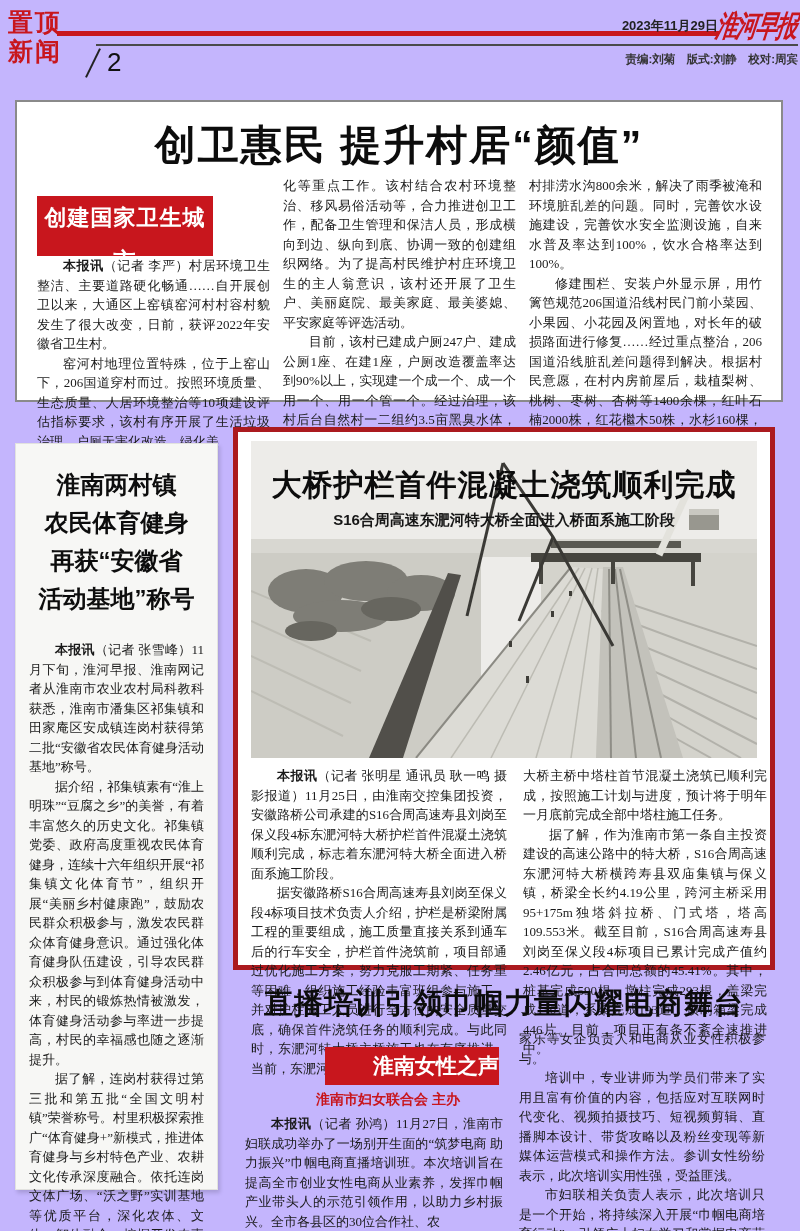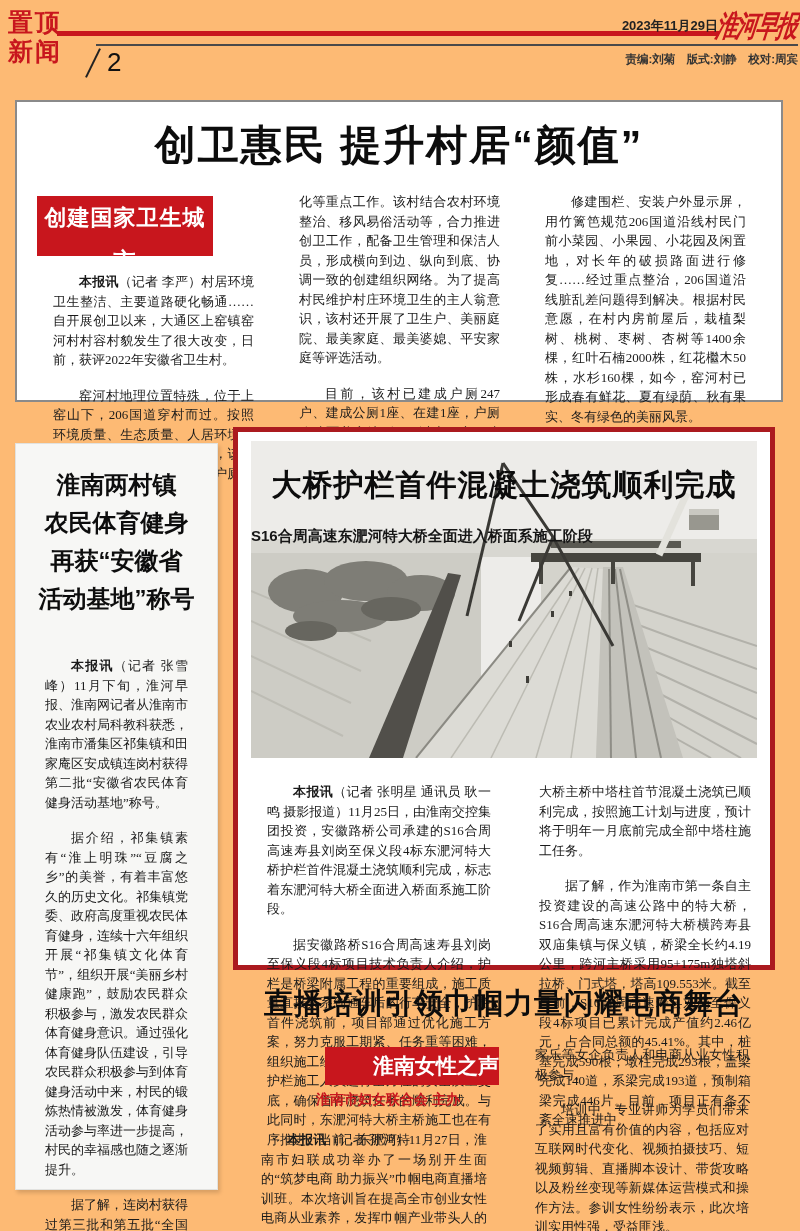--- a/index.html
+++ b/index.html
@@ -1,16 +1,16 @@
 <!DOCTYPE html>
 <html><head>
 <meta charset="utf-8">
 <style>
   html,body{margin:0;padding:0;background:#fff;}
-  #page{position:relative;width:800px;height:1231px;background:#fdba74;overflow:hidden;
+  #page{position:relative;width:800px;height:1231px;background:#c4b5fd;overflow:hidden;
         font-family:"Liberation Serif",serif;color:#1a1a1a;}
   .abs{position:absolute;}
   
   .sec-label{left:8px;top:8px;color:#c8161d;font-family:"Liberation Sans",sans-serif;
              font-weight:900;font-size:25px;line-height:29px;letter-spacing:2px;}
   .red-rule{left:57px;top:31px;width:662px;height:5px;background:#c8161d;}
   .thin-rule{left:96px;top:44px;width:702px;height:2px;background:#4a4a4a;}
   .slash{left:92px;top:47px;width:2px;height:32px;background:#222;transform:rotate(26deg);}
   .page-num{left:107px;top:47px;font-size:26px;font-family:"Liberation Sans",sans-serif;color:#111;}
   .date{left:600px;top:17px;width:118px;text-align:right;font-size:13px;font-weight:bold;
@@ -21,38 +21,38 @@
   .credits{left:520px;top:52px;width:278px;text-align:right;font-size:11.5px;font-weight:bold;
            font-family:"Liberation Sans",sans-serif;color:#333;}
   
   .top-box{left:15px;top:100px;width:764px;height:298px;border:2px solid #8a8a8a;background:#fff;}
   .top-head{left:0;top:16px;width:100%;text-align:center;font-size:41px;font-weight:900;
             font-family:"Liberation Sans",sans-serif;color:#0c0c0c;letter-spacing:2px;}
   .kicker{left:20px;top:94px;width:176px;height:60px;background:#c8161d;color:#fff;
           font-family:"Liberation Sans",sans-serif;font-weight:900;font-size:22px;
           line-height:43px;text-align:center;letter-spacing:1px;}
   .col{font-size:13px;line-height:19.5px;}
-  .col p{margin:16px;text-align:justify;text-justify:inter-character;text-indent:2em;}
+  .col p{margin:0;text-align:justify;text-justify:inter-character;text-indent:2em;}
   .col p.noind{text-indent:0;}
   .lead{font-weight:bold;font-family:"Liberation Sans",sans-serif;}
   .t-col1{left:20px;top:154px;width:233px;}
   .t-col2{left:266px;top:74px;width:233px;}
   .t-col3{left:512px;top:74px;width:233px;}
   
   .left-panel{left:15px;top:443px;width:201px;height:745px;background:#f7f7f5;
               border:1px solid #e2e2df;box-shadow:2px 3px 4px rgba(0,0,0,0.15);}
   .lp-title{left:0;top:22px;width:100%;text-align:center;font-size:24px;line-height:38px;
             font-weight:900;font-family:"Liberation Sans",sans-serif;color:#0d0d0d;}
   .lp-body{left:13px;top:196px;width:175px;}
   
   .red-box{left:233px;top:427px;width:532px;height:533px;border:5px solid #ab1a1f;background:#fff;}
   .photo-wrap{left:13px;top:9px;width:506px;height:317px;background:#edece9;overflow:hidden;}
   .b-head{left:0;top:24px;width:100%;text-align:center;font-size:30px;font-weight:900;
           font-family:"Liberation Sans",sans-serif;color:#0c0c0c;letter-spacing:1px;z-index:3;}
-  .b-subhead{left:0;top:86px;width:100%;font-size:15px;font-weight:900;
+  .b-subhead{left:0;top:70px;width:100%;text-align:center;font-size:15px;font-weight:900;
              font-family:"Liberation Sans",sans-serif;color:#161616;z-index:3;}
   .b-col1{left:13px;top:334px;width:256px;}
   .b-col2{left:285px;top:334px;width:244px;}
   
   .w-head{left:233px;top:984px;width:542px;text-align:center;font-size:29px;font-weight:900;
           font-family:"Liberation Sans",sans-serif;color:#0c0c0c;letter-spacing:1px;}
   .w-badge{left:325px;top:1047px;width:126px;height:38px;background:#c8161d;color:#fff;
            font-family:"Liberation Sans",sans-serif;font-weight:900;font-size:21px;
            line-height:38px;text-align:center;padding-left:48px;}
   .w-organizer{left:286px;top:1091px;width:204px;text-align:center;color:#c8161d;
@@ -82,20 +82,21 @@
     <div class="abs kicker">创建国家卫生城市</div>
     <div class="abs col t-col1">
       <p><span class="lead">本报讯</span><span>（记者 李严）村居环境卫生整洁、主要道路硬化畅通……自开展创卫以来，大通区上窑镇窑河村村容村貌发生了很大改变，日前，获评2022年安徽省卫生村。</span></p>
       <p>窑河村地理位置特殊，位于上窑山下，206国道穿村而过。按照环境质量、生态质量、人居环境整治等10项建设评估指标要求，该村有序开展了生活垃圾治理、户厕无害化改造、绿化美</p>
     </div>
     <div class="abs col t-col2">
       <p class="noind">化等重点工作。该村结合农村环境整治、移风易俗活动等，合力推进创卫工作，配备卫生管理和保洁人员，形成横向到边、纵向到底、协调一致的创建组织网络。为了提高村民维护村庄环境卫生的主人翁意识，该村还开展了卫生户、美丽庭院、最美家庭、最美婆媳、平安家庭等评选活动。</p>
       <p>目前，该村已建成户厕247户、建成公厕1座、在建1座，户厕改造覆盖率达到90%以上，实现建一个成一个、成一个用一个、用一个管一个。经过治理，该村后台自然村一二组约3.5亩黑臭水体，实现了水清、坡整、岸绿，原来的臭水沟被打造成群众休闲地。此外，新建徐郢自然</p>
     </div>
     <div class="abs col t-col3">
+      <p class="noind">村排涝水沟800余米，解决了雨季被淹和环境脏乱差的问题。同时，完善饮水设施建设，完善饮水安全监测设施，自来水普及率达到100%，饮水合格率达到100%。</p>
       <p>修建围栏、安装户外显示屏，用竹篱笆规范206国道沿线村民门前小菜园、小果园、小花园及闲置地，对长年的破损路面进行修复……经过重点整治，206国道沿线脏乱差问题得到解决。根据村民意愿，在村内房前屋后，栽植梨树、桃树、枣树、杏树等1400余棵，红叶石楠2000株，红花檵木50株，水杉160棵，如今，窑河村已形成春有鲜花、夏有绿荫、秋有果实、冬有绿色的美丽风景。</p>
     </div>
   </div>
 
   <div class="abs left-panel">
     <div class="abs lp-title">
       <span style="display:block">淮南两村镇</span>
       <span style="display:block">农民体育健身</span>
       <span style="display:block">再获“安徽省</span>
       <span style="display:block">活动基地”称号</span>

